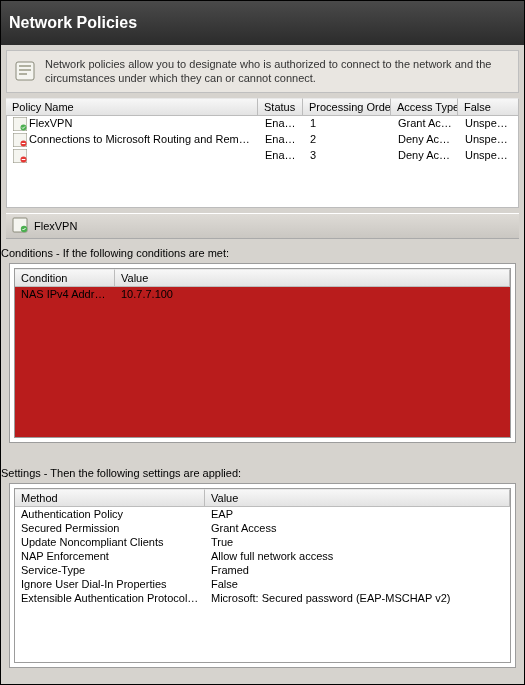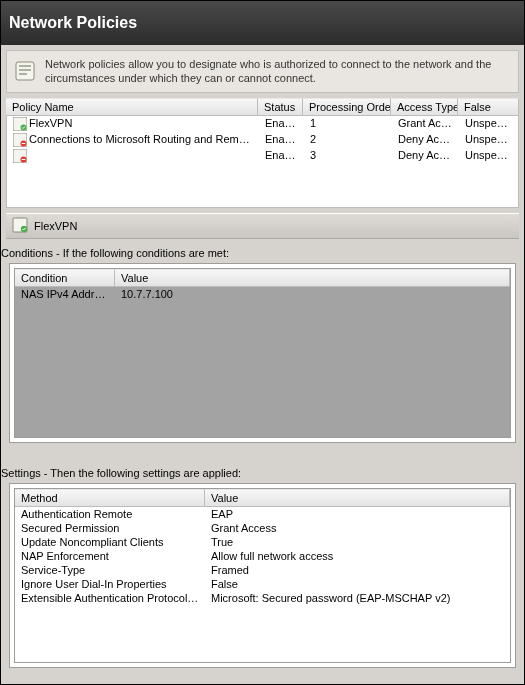--- a/index.html
+++ b/index.html
@@ -10,21 +10,21 @@
 .info-icon svg{width:24px;height:24px}
 .info-text{font-size:11px;color:#333;line-height:1.3}
 .policies-table{margin:0 5px;border:0;}
 .policy-body{background:#fff;height:110px;margin:0 5px 5px 5px;border:1px solid #bcbcbc;border-top:none;overflow:hidden}
 .policy-icon{display:inline-block;vertical-align:middle;margin-right:2px}
 .policy-icon svg{width:14px;height:14px;vertical-align:middle}
 .detail-header{background:linear-gradient(#dedbd6,#cac7c2);border-top:1px solid #fff;border-bottom:1px solid #aaa;margin:0 5px;padding:3px 6px;display:flex;align-items:center;gap:6px;font-size:11px}
 .detail-header svg{width:16px;height:16px}
 .section{margin:8px 8px 4px 0;font-size:11px}
 .section-box{background:#fff;border:1px solid #9c9c9c;margin:0 8px 16px 8px;padding:4px}
-.cond-body{height:150px;background:#a3a3a3}
+.cond-body{height:150px;background:#b91c1c}
 .set-body{height:155px;background:#fff}
 .headers-row{display:flex}
 .headers-row>div{background:linear-gradient(#f7f7f7,#e3e3e3);border-right:1px solid #bcbcbc;border-bottom:1px solid #bcbcbc;border-top:1px solid #e8e8e8;padding:2px 6px;box-sizing:border-box;font-size:11px;white-space:nowrap;overflow:hidden}
 .body-row{display:flex}
 .body-row>div{padding:1px 6px;box-sizing:border-box;font-size:11px;white-space:nowrap;overflow:hidden;text-overflow:ellipsis}
 .cond-wrap,.set-wrap{border:1px solid #9c9c9c}
 </style>
 </head>
 <body>
 
@@ -118,21 +118,21 @@
 
   <div class="section">Settings - Then the following settings are applied:</div>
   <div class="section-box" style="flex:1">
     <div class="set-wrap">
       <div class="headers-row">
         <div style="width:190px">Method</div>
         <div style="flex:1">Value</div>
       </div>
       <div class="set-body" id="set-body">
           <div class="body-row">
-            <div style="width:190px">Authentication Remote</div>
+            <div style="width:190px">Authentication Policy</div>
             <div style="flex:1">EAP</div>
           </div>
           <div class="body-row">
             <div style="width:190px">Secured Permission</div>
             <div style="flex:1">Grant Access</div>
           </div>
           <div class="body-row">
             <div style="width:190px">Update Noncompliant Clients</div>
             <div style="flex:1">True</div>
           </div>

